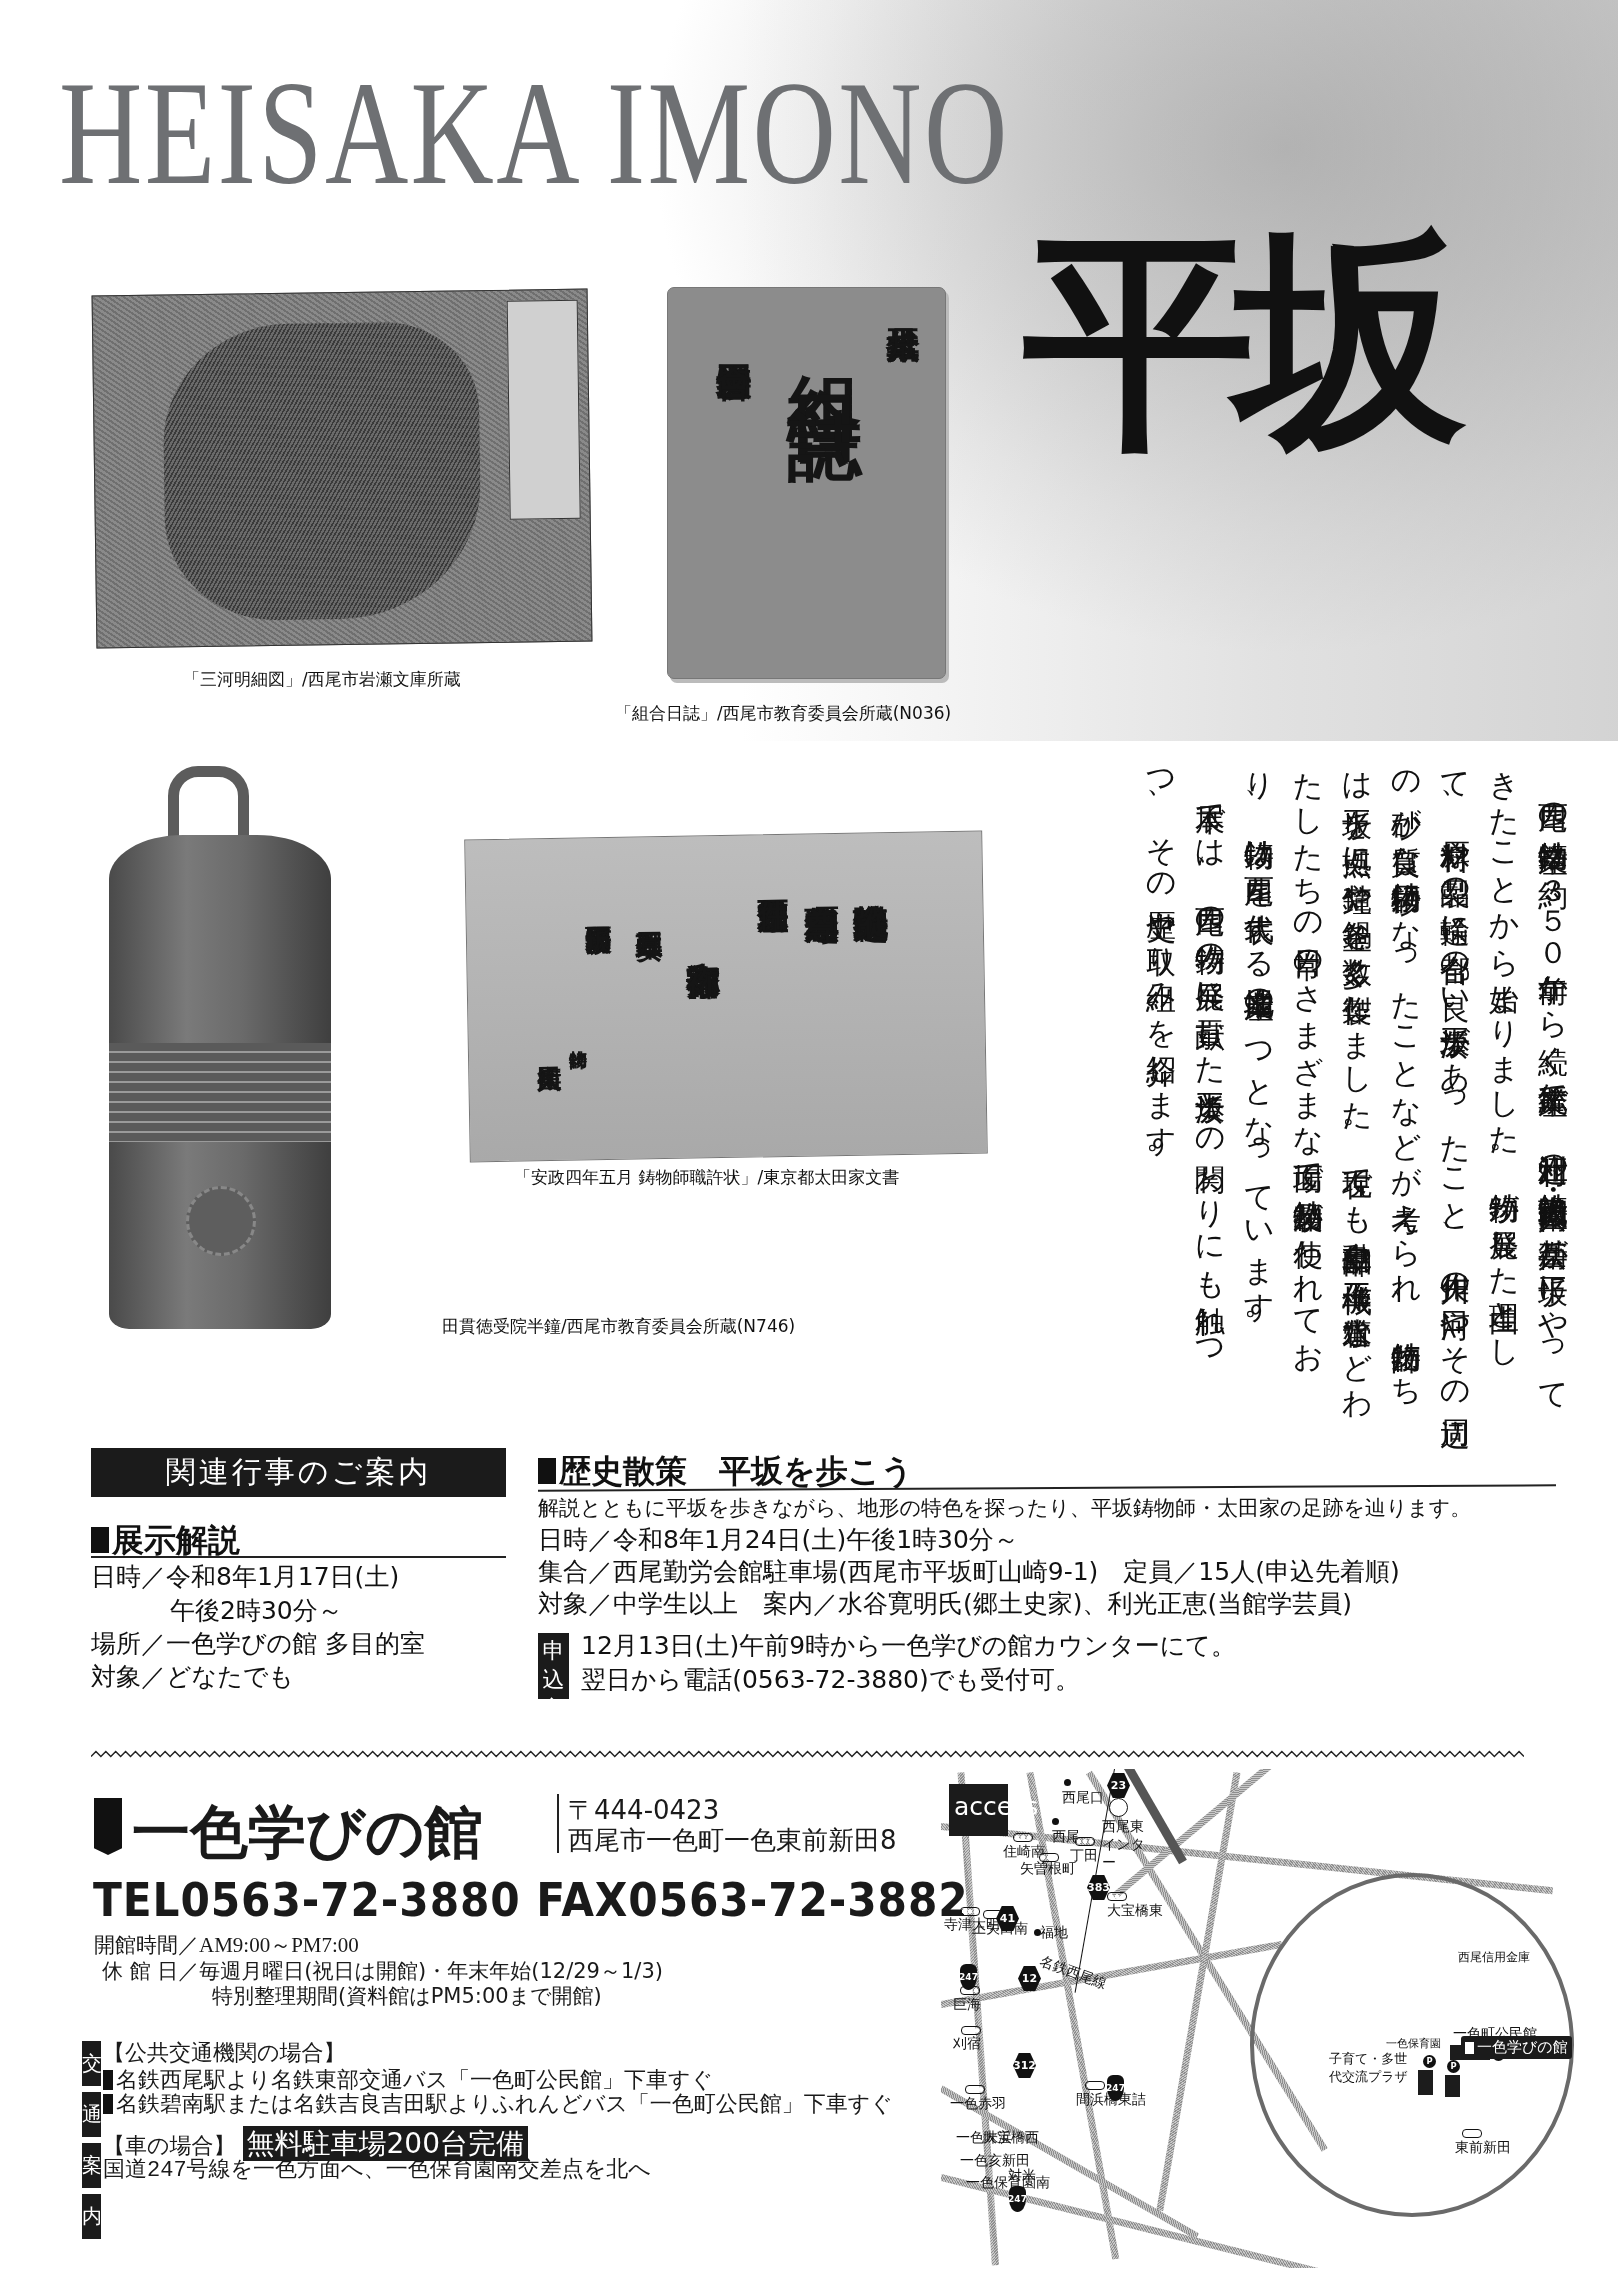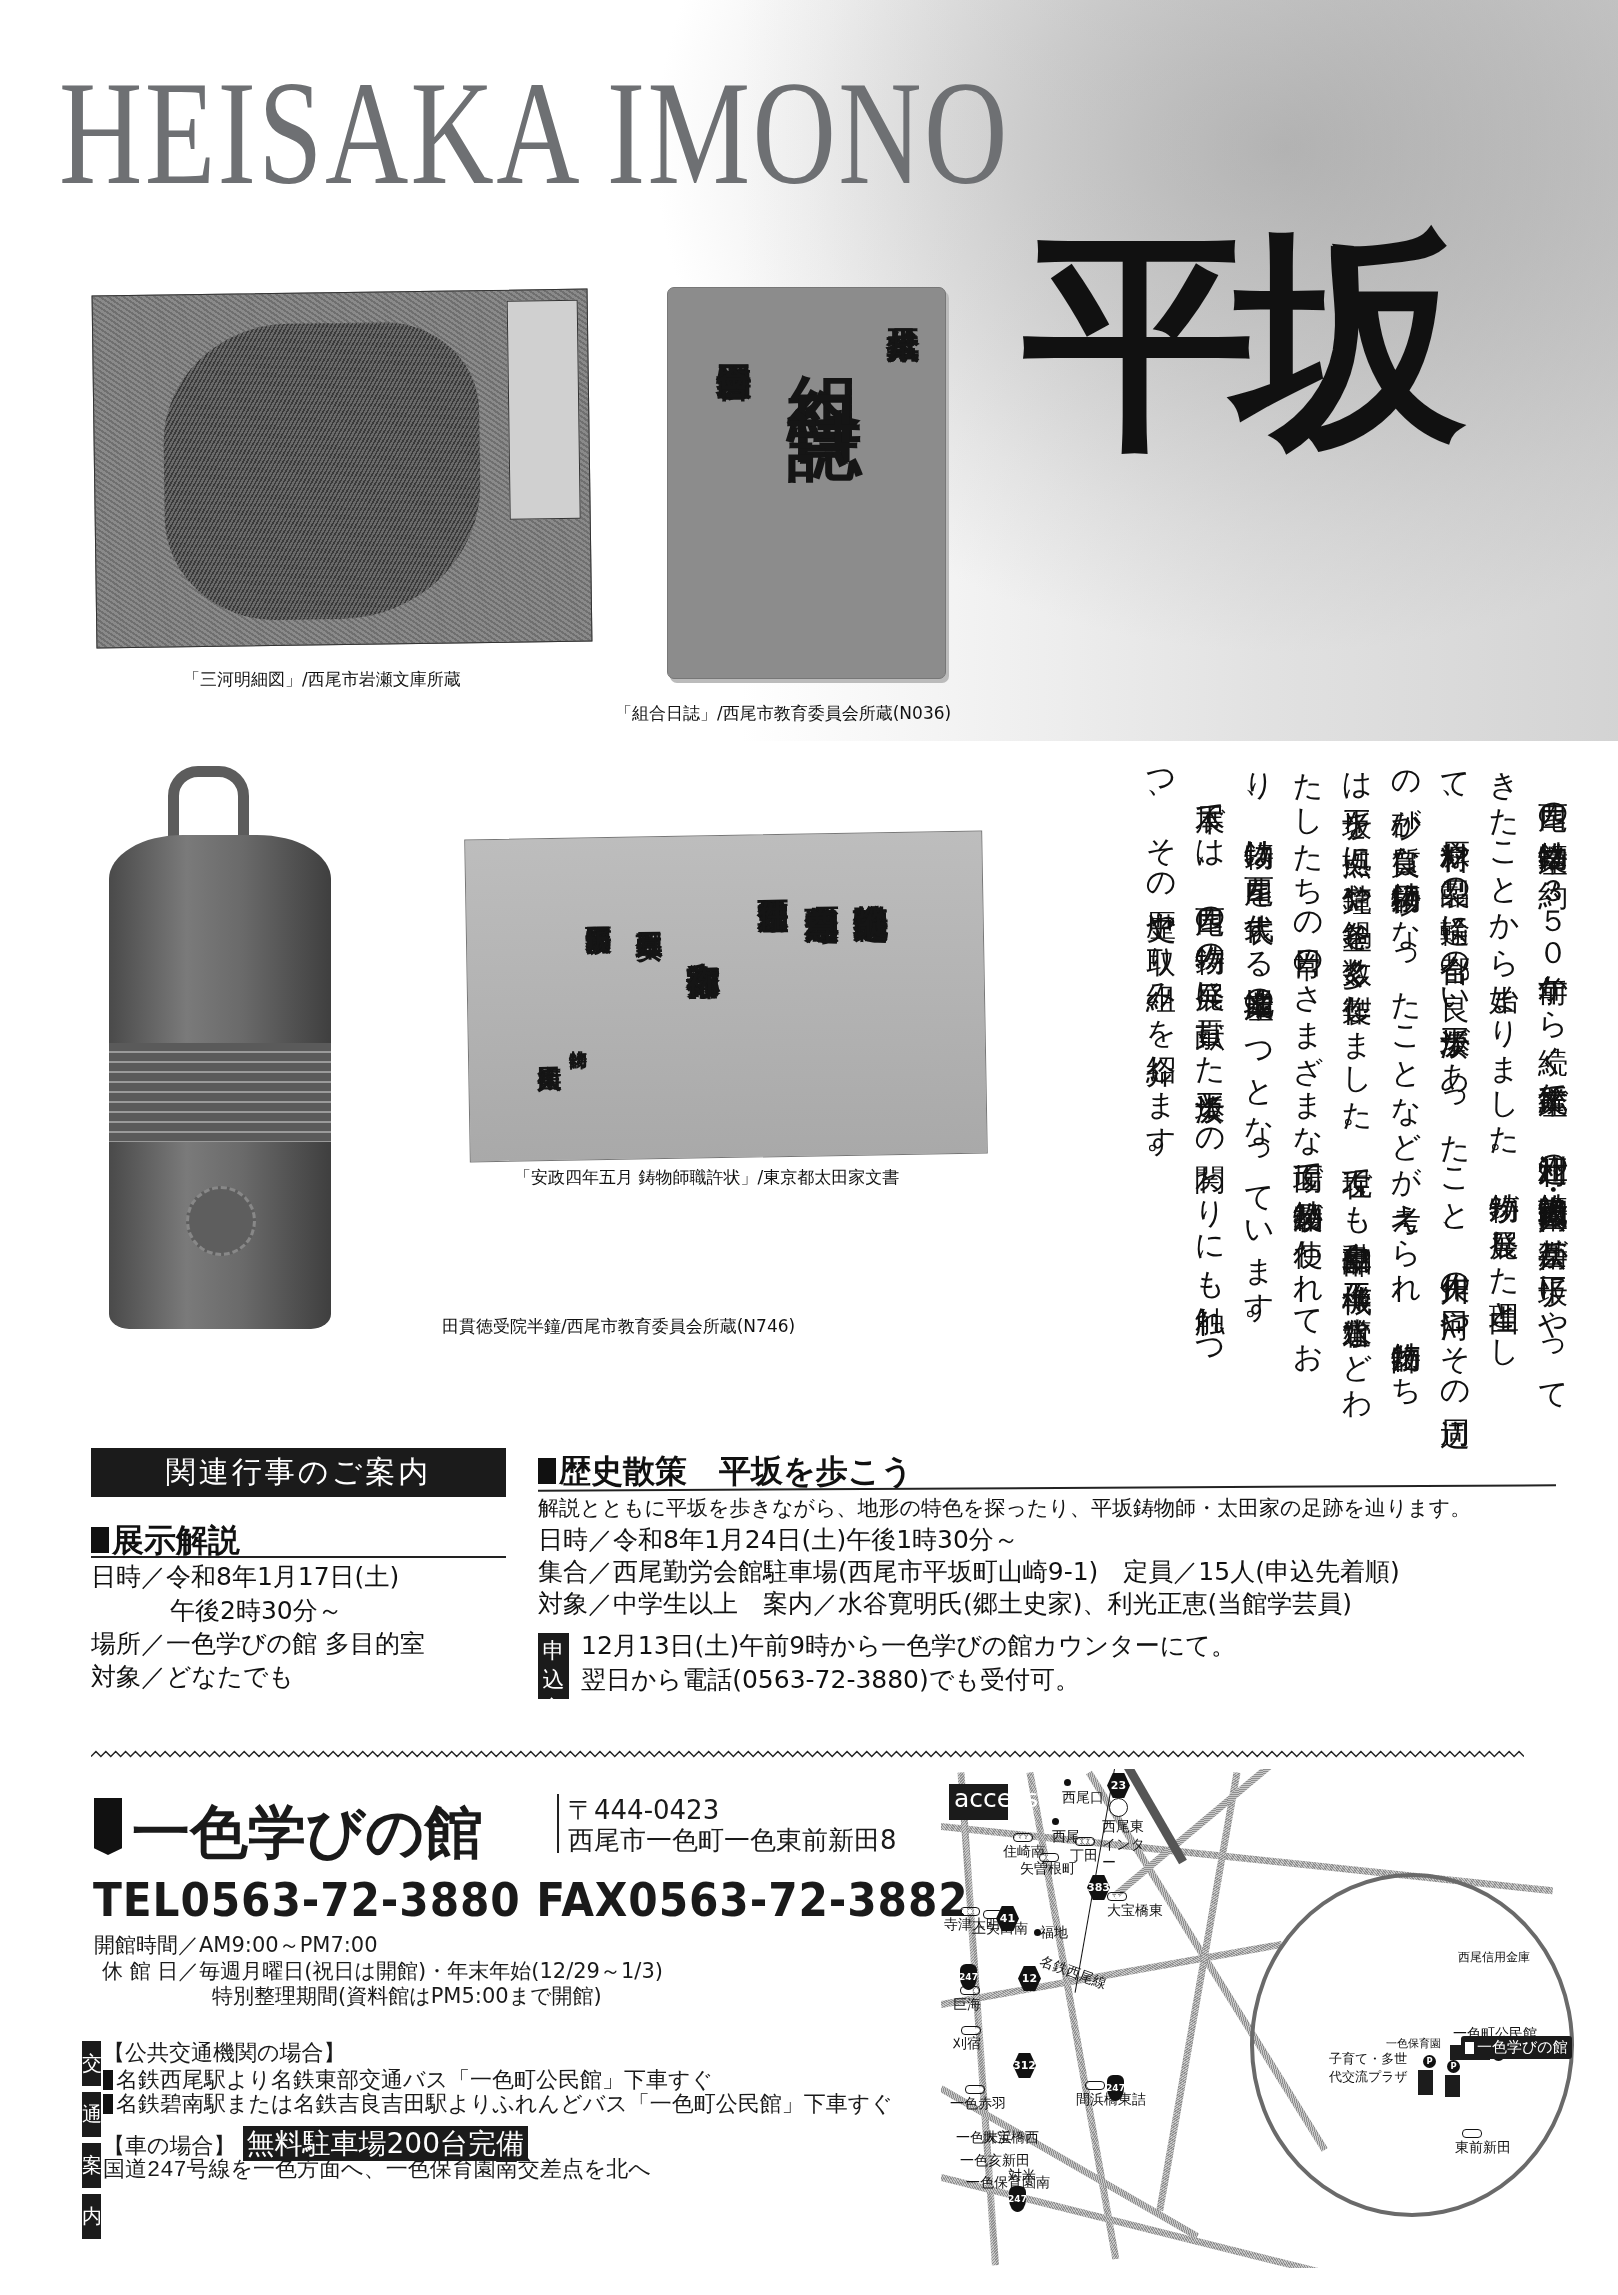--- a/index.html
+++ b/index.html
@@ -65,21 +65,21 @@
   .hours{font-size:21px;white-space:nowrap;}
   
   #transit-tag{left:82px;top:2041px;width:19px;}
   #transit-tag div{background:#1b1b1b;color:#fff;font-size:20px;width:19px;height:45px;line-height:45px;text-align:center;margin-bottom:6px;}
   .tline{font-size:22px;white-space:nowrap;}
   .tline .sq{display:inline-block;width:10px;height:20px;background:#111;margin-right:3px;vertical-align:-3px;}
   #parking-tag{padding:1px 4px;font-size:28px;}
   
   #access-map{left:941px;top:1769px;width:615px;height:499px;overflow:hidden;}
   #access-label{left:949px;top:1784px;width:49px;height:36px;background:#1b1b1b;color:#fff;font-size:25px;
-    padding:0 5px;line-height:30px;}
+    padding:8px 5px;line-height:30px;}
   .road{position:absolute;background:repeating-linear-gradient(45deg,#8f8f8f 0 1px,#c8c8c8 1px 2px);height:7px;transform-origin:left center;}
   .mlabel{position:absolute;font-size:14px;white-space:nowrap;color:#111;}
   .sig{position:absolute;width:18px;height:7px;border:1px solid #111;border-radius:4px;background:
       radial-gradient(circle at 3px 3.5px,#fff 2px,transparent 2.5px),radial-gradient(circle at 9px 3.5px,#fff 2px,transparent 2.5px),radial-gradient(circle at 15px 3.5px,#fff 2px,transparent 2.5px);}
   .shield-hex{position:absolute;width:23px;height:25px;background:#111;color:#fff;font-size:11px;font-weight:bold;
     clip-path:polygon(25% 0,75% 0,100% 50%,75% 100%,25% 100%,0 50%);display:flex;align-items:center;justify-content:center;}
   .shield-nat{position:absolute;width:17px;height:26px;background:#111;color:#fff;font-size:9px;font-weight:bold;
     border-radius:6px 6px 50% 50%;display:flex;align-items:center;justify-content:center;}
   .station{position:absolute;width:7px;height:7px;border-radius:50%;background:#111;}
   #zoom-circle{position:absolute;left:1250px;top:1873px;width:316px;height:336px;border:4px solid #6a6a6a;border-radius:50%;}
@@ -163,21 +163,21 @@
 <svg class="abs" id="wave" viewBox="0 0 2900 30">
   <polyline fill="none" stroke="#222" stroke-width="3" points="0,15 10,5 20,15 30,5 40,15 50,5 60,15 70,5 80,15 90,5 100,15 110,5 120,15 130,5 140,15 150,5 160,15 170,5 180,15 190,5 200,15 210,5 220,15 230,5 240,15 250,5 260,15 270,5 280,15 290,5 300,15 310,5 320,15 330,5 340,15 350,5 360,15 370,5 380,15 390,5 400,15 410,5 420,15 430,5 440,15 450,5 460,15 470,5 480,15 490,5 500,15 510,5 520,15 530,5 540,15 550,5 560,15 570,5 580,15 590,5 600,15 610,5 620,15 630,5 640,15 650,5 660,15 670,5 680,15 690,5 700,15 710,5 720,15 730,5 740,15 750,5 760,15 770,5 780,15 790,5 800,15 810,5 820,15 830,5 840,15 850,5 860,15 870,5 880,15 890,5 900,15 910,5 920,15 930,5 940,15 950,5 960,15 970,5 980,15 990,5 1000,15 1010,5 1020,15 1030,5 1040,15 1050,5 1060,15 1070,5 1080,15 1090,5 1100,15 1110,5 1120,15 1130,5 1140,15 1150,5 1160,15 1170,5 1180,15 1190,5 1200,15 1210,5 1220,15 1230,5 1240,15 1250,5 1260,15 1270,5 1280,15 1290,5 1300,15 1310,5 1320,15 1330,5 1340,15 1350,5 1360,15 1370,5 1380,15 1390,5 1400,15 1410,5 1420,15 1430,5 1440,15 1450,5 1460,15 1470,5 1480,15 1490,5 1500,15 1510,5 1520,15 1530,5 1540,15 1550,5 1560,15 1570,5 1580,15 1590,5 1600,15 1610,5 1620,15 1630,5 1640,15 1650,5 1660,15 1670,5 1680,15 1690,5 1700,15 1710,5 1720,15 1730,5 1740,15 1750,5 1760,15 1770,5 1780,15 1790,5 1800,15 1810,5 1820,15 1830,5 1840,15 1850,5 1860,15 1870,5 1880,15 1890,5 1900,15 1910,5 1920,15 1930,5 1940,15 1950,5 1960,15 1970,5 1980,15 1990,5 2000,15 2010,5 2020,15 2030,5 2040,15 2050,5 2060,15 2070,5 2080,15 2090,5 2100,15 2110,5 2120,15 2130,5 2140,15 2150,5 2160,15 2170,5 2180,15 2190,5 2200,15 2210,5 2220,15 2230,5 2240,15 2250,5 2260,15 2270,5 2280,15 2290,5 2300,15 2310,5 2320,15 2330,5 2340,15 2350,5 2360,15 2370,5 2380,15 2390,5 2400,15 2410,5 2420,15 2430,5 2440,15 2450,5 2460,15 2470,5 2480,15 2490,5 2500,15 2510,5 2520,15 2530,5 2540,15 2550,5 2560,15 2570,5 2580,15 2590,5 2600,15 2610,5 2620,15 2630,5 2640,15 2650,5 2660,15 2670,5 2680,15 2690,5 2700,15 2710,5 2720,15 2730,5 2740,15 2750,5 2760,15 2770,5 2780,15 2790,5 2800,15 2810,5 2820,15 2830,5 2840,15 2850,5 2860,15 2870,5 2880,15 2890,5 2900,15"></polyline>
 </svg>
 
 <div class="abs" id="fac-icon"></div>
 <div class="abs" id="fac-name">一色学びの館</div>
 <div class="abs" id="fac-sep"></div>
 <div class="abs" id="fac-zip">〒444-0423</div>
 <div class="abs" id="fac-addr">西尾市一色町一色東前新田8</div>
 <div class="abs" id="fac-tel">TEL0563-72-3880  FAX0563-72-3882</div>
-<div class="abs hours" style="left:94px;top:1931px;">開館時間／AM9:00～PM7:00</div>
+<div class="abs hours" style="left:94px;top:1931px;font-family:Liberation Serif, serif;">開館時間／AM9:00～PM7:00</div>
 <div class="abs hours" style="left:102px;top:1957px;text-align:right;">休 館 日／毎週月曜日(祝日は開館)・年末年始(12/29～1/3)</div>
 <div class="abs hours" style="left:212px;top:1982px;">特別整理期間(資料館はPM5:00まで開館)</div>
 
 <div class="abs" id="transit-tag">
   <div>交</div>
   <div>通</div>
   <div>案</div>
   <div>内</div>
 </div>
 <div class="abs tline" style="left:103px;top:2038px;">【公共交通機関の場合】</div>

